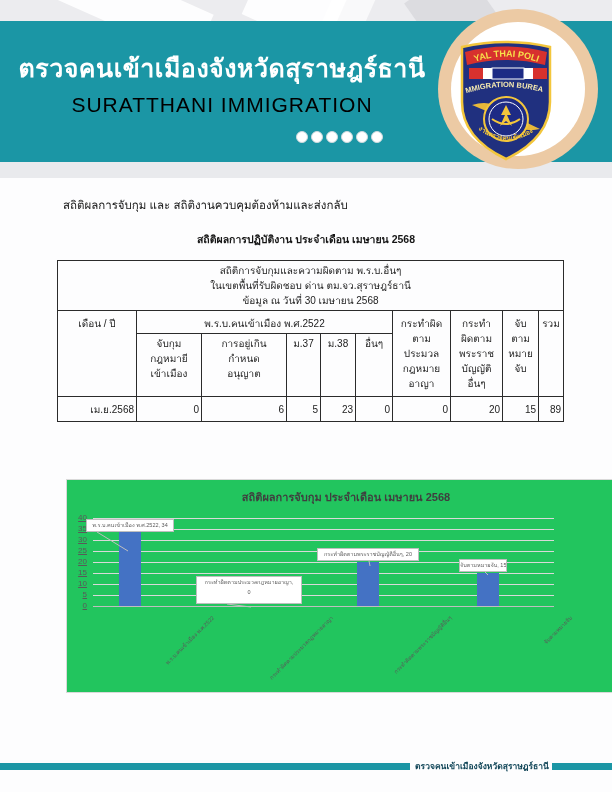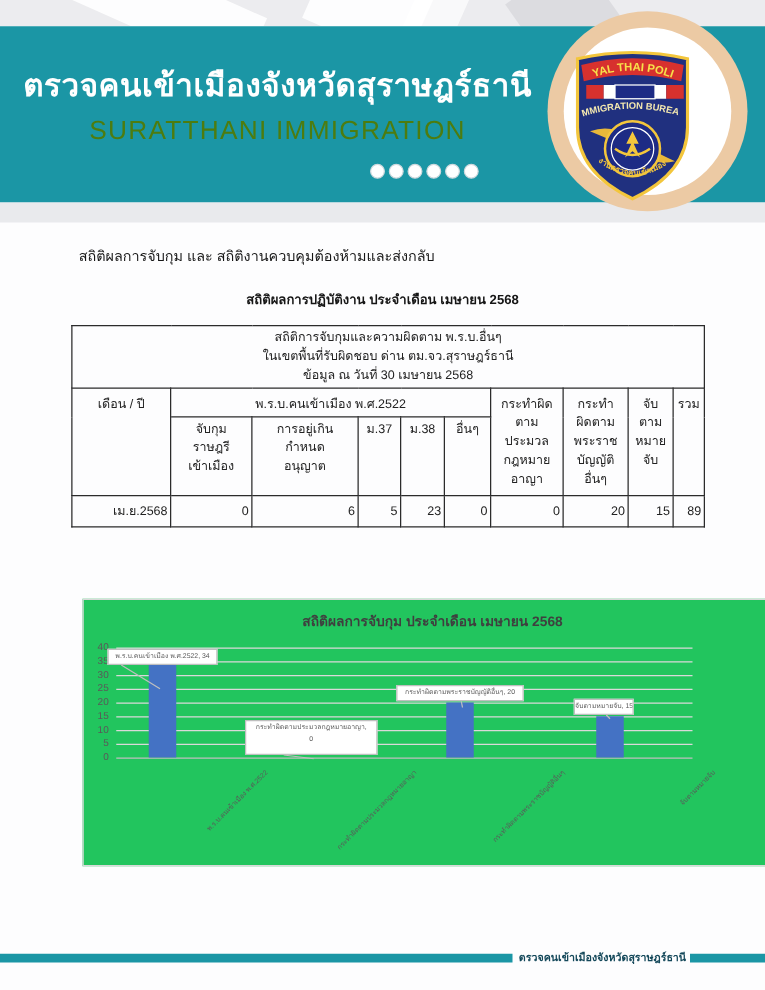--- a/index.html
+++ b/index.html
@@ -10,21 +10,21 @@
   .top-strip{position:absolute;left:0;top:0;width:612px;height:21px;background:#ececef;overflow:hidden;}
   .streak{position:absolute;background:rgba(255,255,255,.9);}
   .streak.s1{left:60px;top:-18px;width:150px;height:50px;transform:rotate(24deg);}
   .streak.s2{left:250px;top:-25px;width:90px;height:60px;transform:rotate(24deg);}
   .streak.s3{left:330px;top:-20px;width:40px;height:55px;transform:rotate(24deg);background:rgba(255,255,255,.7);}
   .streak.s4{left:415px;top:-22px;width:70px;height:60px;transform:rotate(-35deg);background:#dcdce0;}
   .teal-band{position:absolute;left:0;top:21px;width:612px;height:141px;background:#1b96a5;}
   .gray-strip{position:absolute;left:0;top:162px;width:612px;height:16px;background:#e9eaed;}
   .title-th{position:absolute;left:12px;top:48px;width:420px;text-align:center;color:#ffffff;
     font-size:25px;font-weight:bold;letter-spacing:.5px;}
-  .title-en{position:absolute;left:12px;top:93px;width:420px;text-align:center;color:#4d7c0f;
+  .title-en{position:absolute;left:12px;top:93px;width:420px;text-align:center;color:#000000;
     font-size:21px;font-weight:500;letter-spacing:1px;}
   .url-pill{position:absolute;left:16px;top:129px;width:228px;height:37px;background:#3a5a9f;
     border:2px solid #e8edf5;border-radius:20px;box-sizing:border-box;display:flex;align-items:center;justify-content:center;}
   .url-pill span{color:#ffffff;font-size:11.5px;letter-spacing:.3px;}
   .dots{position:absolute;left:296px;top:131px;display:flex;gap:3px;}
   .dot{width:12px;height:12px;border-radius:50%;background:#ffffff;border:1px solid #cfd9dd;box-sizing:border-box;}
   .logo-wrap{position:absolute;left:436px;top:7px;width:164px;height:164px;}
 
   
   .heading1{position:absolute;left:63px;top:196px;font-size:11.5px;font-weight:normal;color:#161616;}
@@ -41,21 +41,21 @@
   tr.hdr1 th{text-align:center;padding-top:5px;}
   tr.hdr2 th{text-align:center;height:58px;}
   tr.datarow td{text-align:right;vertical-align:middle;height:20px;}
 
   
   .chart-card{position:absolute;left:66px;top:479px;width:560px;height:214px;background:#22c55e;
     border:1px solid #d9d9d9;box-sizing:border-box;}
   .chart-title{position:absolute;left:0;top:8px;width:100%;text-align:center;font-size:11px;font-weight:600;color:#3f3f3f;}
   .gridline{position:absolute;height:1px;background:#d9d9d9;}
   .gridline.axis{background:#bfbfbf;}
-  .ytick{position:absolute;width:20px;text-align:right;font-size:8px;color:#595959;}
+  .ytick{position:absolute;width:20px;text-align:right;font-size:8px;color:#595959;text-decoration:underline;}
   .cbar{position:absolute;background:#4472c4;}
   .xlab{position:absolute;font-size:5.5px;color:#595959;white-space:nowrap;
     transform:rotate(-45deg);transform-origin:top right;}
   .callout{position:absolute;background:#ffffff;border:1px solid #bfbfbf;color:#595959;
     font-size:5.5px;text-align:center;line-height:1.9;overflow:hidden;white-space:nowrap;box-sizing:border-box;}
   .leader{position:absolute;left:0;top:0;width:100%;height:100%;pointer-events:none;}
 
   
   .footer-bar{position:absolute;background:#1b96a5;height:7px;top:763px;}
   .footer-bar.left{left:0;width:410px;}
@@ -170,21 +170,21 @@
 บัญญัติ
 อื่นๆ</th>
           <th rowspan="2" class="pre">จับ
 ตาม
 หมาย
 จับ</th>
           <th rowspan="2">รวม</th>
         </tr>
         <tr class="hdr2">
           <th class="pre">จับกุม
-ราษฎรี
+กฎหมายี
 เข้าเมือง</th>
           <th class="pre">การอยู่เกิน
 กำหนด
 อนุญาต</th>
           <th class="pre">ม.37</th>
           <th class="pre">ม.38</th>
           <th class="pre">อื่นๆ</th>
         </tr>
         <tr class="datarow">
           <td>เม.ย.2568</td>

